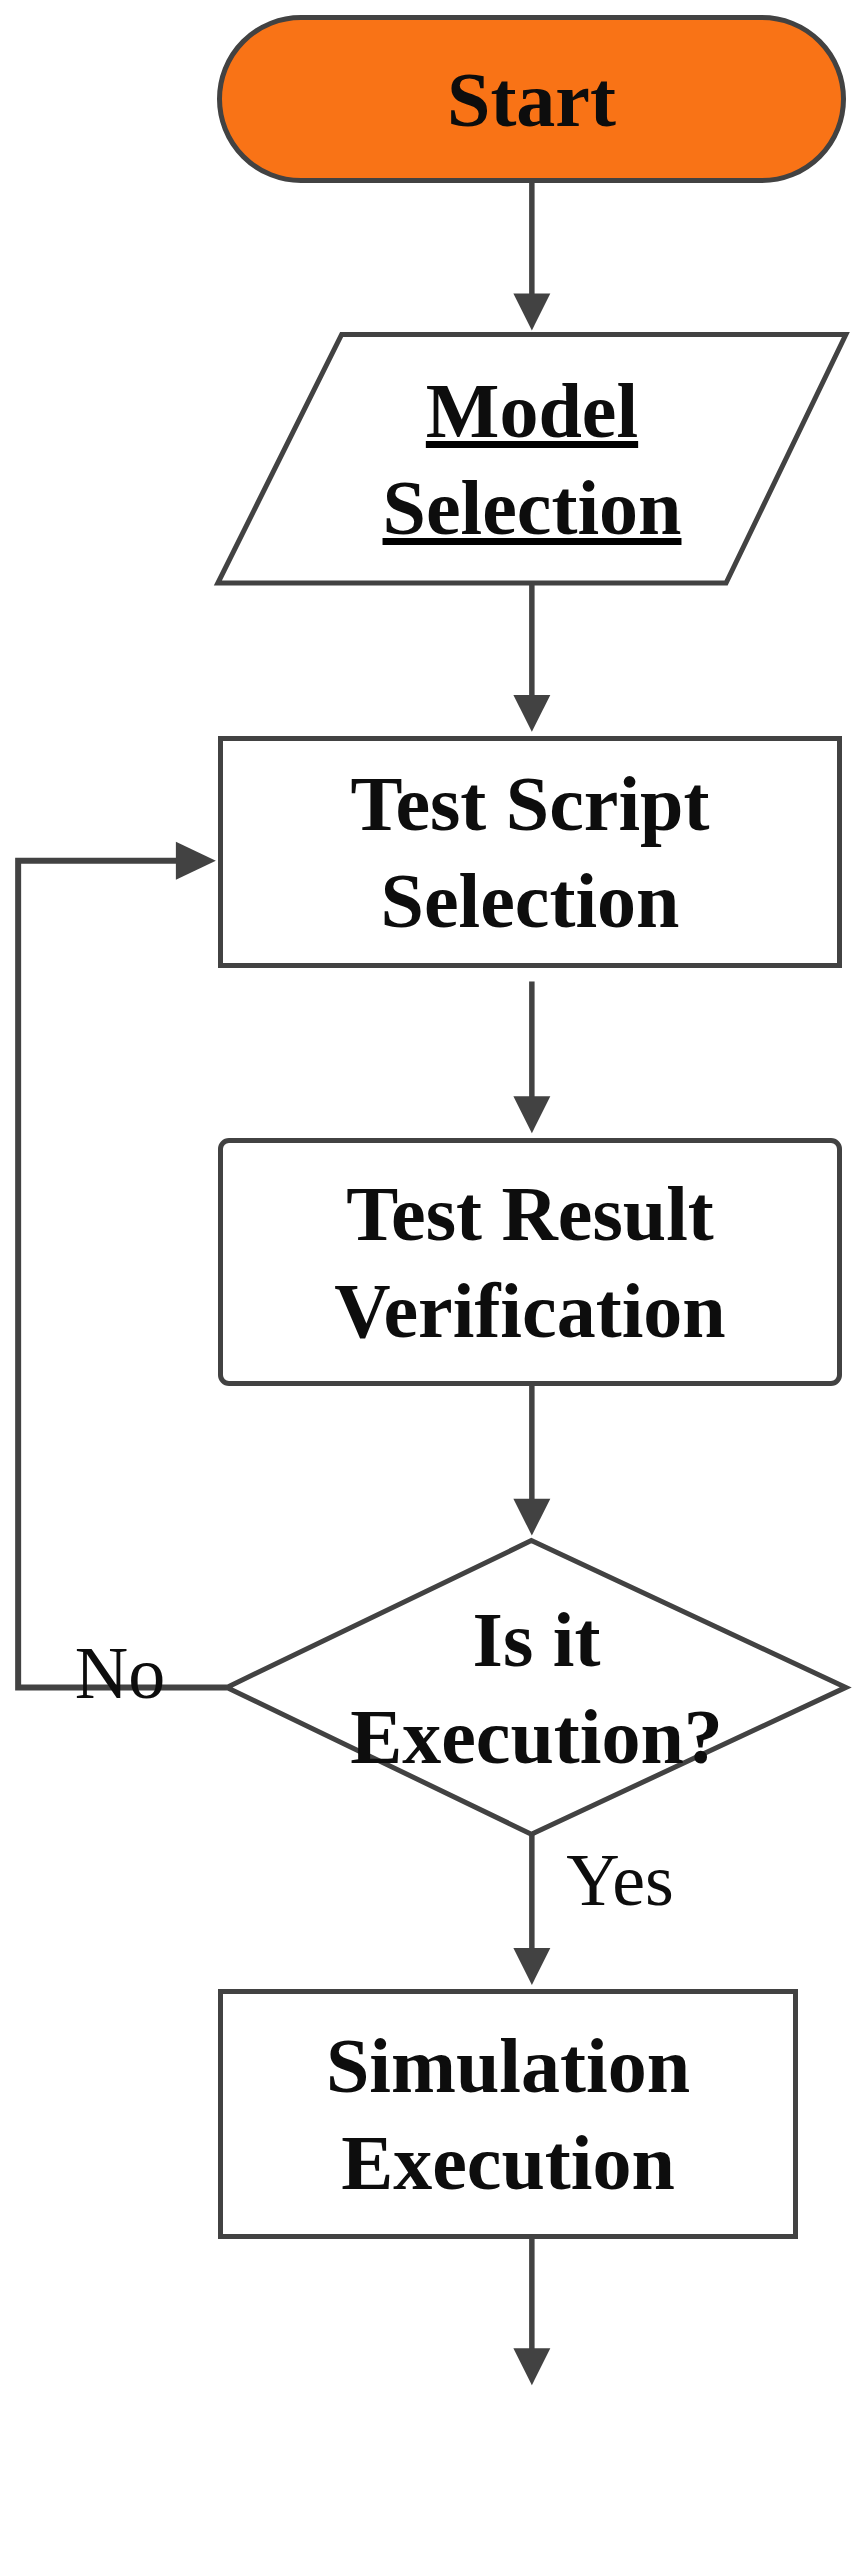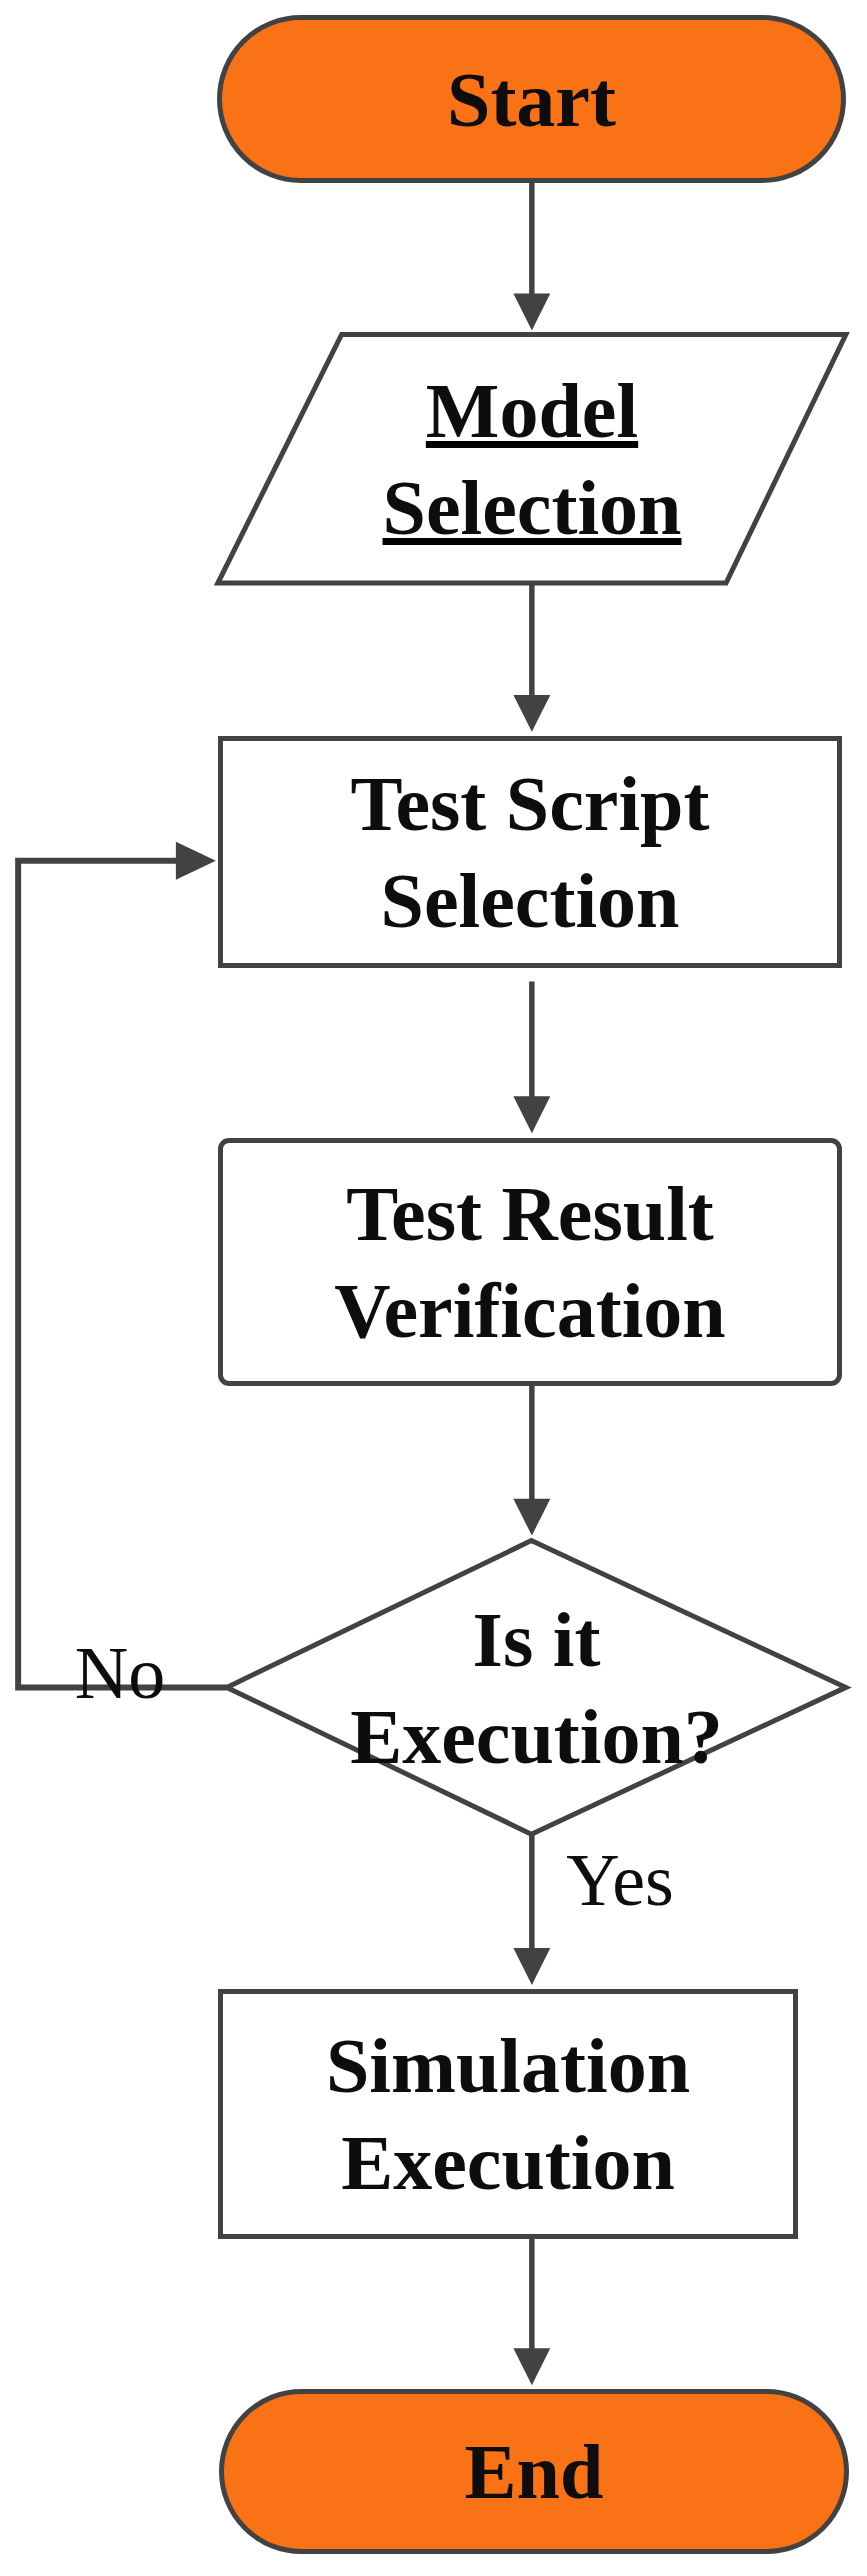--- a/index.html
+++ b/index.html
@@ -97,18 +97,15 @@
 
   <div class="edge-label" style="left:45px;top:1593px;width:150px;margin-top:42px;">No</div>
 
   <div class="edge-label" style="left:555px;top:1842px;width:130px;">Yes</div>
 
   <div class="process" style="left:218px;top:1989px;width:580px;height:250px;">
     <span class="node-label">Simulation
 Execution</span>
   </div>
 
-  <div class="terminator" style="left:219px;top:2389px;width:630px;height:165px;">
-    <span class="node-label">End</span>
-  </div>
 
 </div>
 
 
 </body></html>

